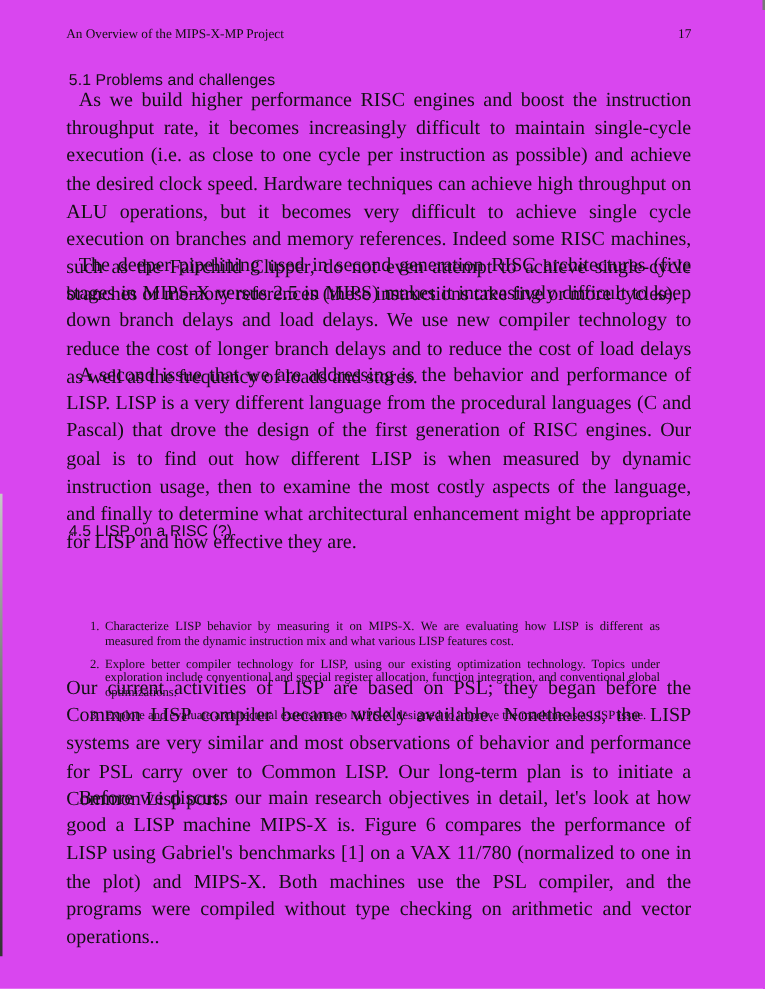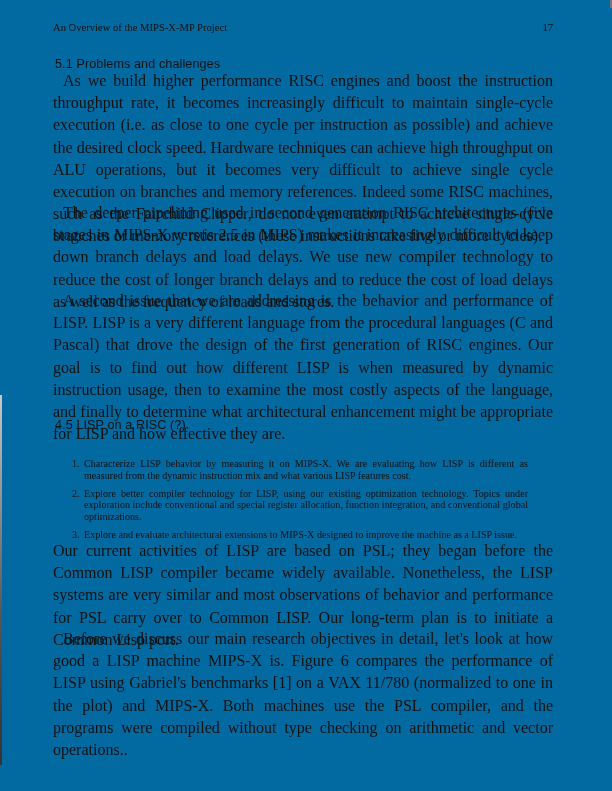--- a/index.html
+++ b/index.html
@@ -1,29 +1,29 @@
 <!DOCTYPE html>
 <html><head>
   <meta charset="utf-8">
   <style>
     html, body { margin: 0; padding: 0; background: #ffffff; }
     body { width: 612px; height: 791px; position: relative; overflow: hidden; }
-    .page { position: absolute; left: 0; top: 0; width: 612px; height: 791px; background: #0369a1; }
+    .page { position: absolute; left: 0; top: 0; width: 612px; height: 791px; background: #d946ef; }
     .left-edge { position: absolute; left: 0; top: 395px; width: 2px; height: 370px; background: linear-gradient(#c8c8c8, #555 60%, #333); }
     .right-mark { position: absolute; left: 610px; top: 0; width: 2px; height: 8px; background: #777; }
     .serif { font-family: "Liberation Serif", "DejaVu Serif", serif; color: #111; }
     .sans { font-family: "Liberation Sans", "DejaVu Sans", sans-serif; color: #111; }
     .header { position: absolute; left: 53px; top: 22px; width: 500px; font-size: 10.6px; }
     .header .title { position: absolute; left: 0; top: 0; }
     .header .pagenum { position: absolute; right: 0; top: 0; margin-left: 48px; }
     h2 { position: absolute; margin: 2px; font-size: 12.6px; font-weight: normal; letter-spacing: 0.1px; }
     .para { position: absolute; left: 53px; width: 500px; font-size: 16px; line-height: 22.2px; text-align: justify; }
     .para .indent { display: inline-block; width: 10px; }
     .intro { position: absolute; left: 64px; font-size: 10.1px; }
-    ol.goals { position: absolute; left: 65px; top: 458px; width: 446px; margin: 0; padding: 0 0 0 17px; font-size: 10.1px; line-height: 11.5px; text-align: justify; }
+    ol.goals { position: absolute; left: 65px; top: 496px; width: 446px; margin: 0; padding: 0 0 0 17px; font-size: 10.1px; line-height: 11.5px; text-align: justify; }
     ol.goals li { margin-bottom: 6.5px; padding-left: 2px; }
   </style>
 </head>
 <body>
 
 <div class="page">
   <div class="left-edge"></div>
   <div class="right-mark"></div>
 
   <div class="header serif">

